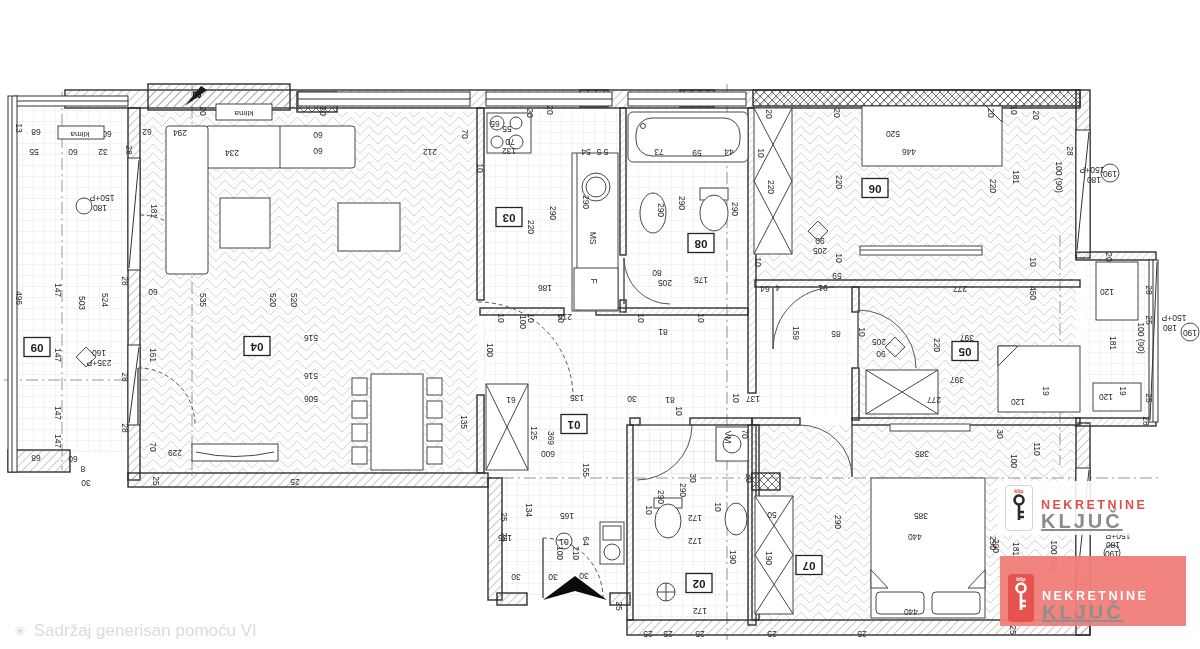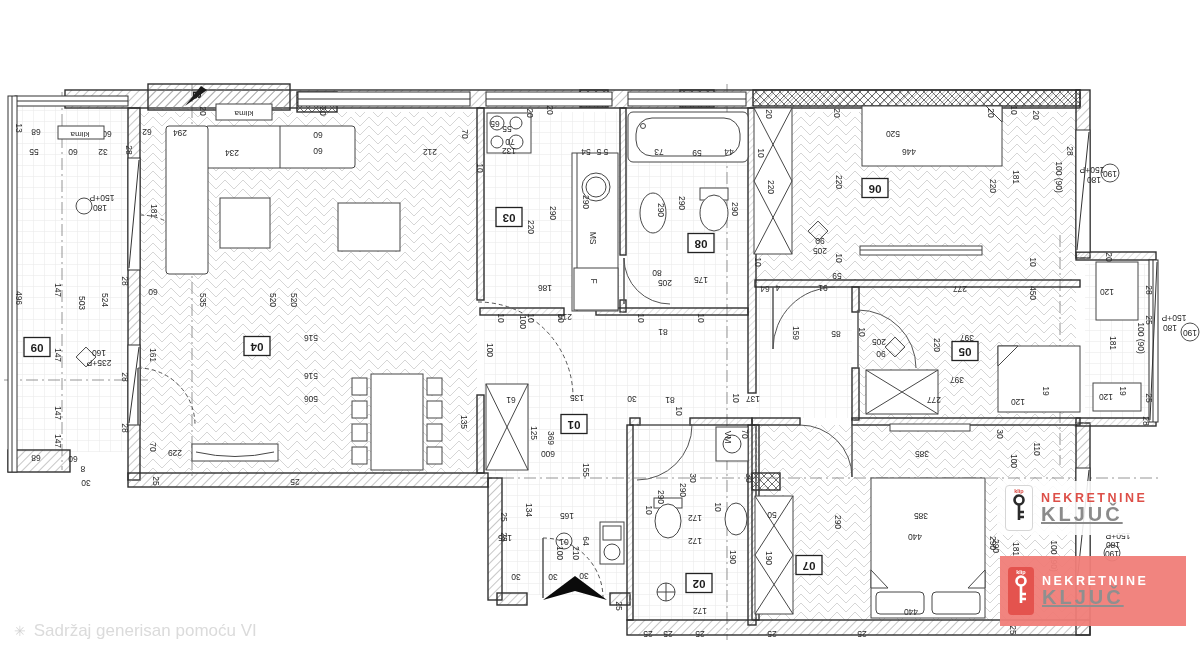--- a/index.html
+++ b/index.html
@@ -4,21 +4,21 @@
 <style>
   html,body{margin:0;padding:0;background:#fff;width:1200px;height:649px;overflow:hidden;
     font-family:"Liberation Sans",sans-serif;}
   #stage{position:relative;width:1200px;height:649px;background:#fff;}
   svg text.dim{font-family:"Liberation Sans",sans-serif;font-size:8.5px;fill:#2a2a2a;
     text-anchor:middle;dominant-baseline:middle;}
   svg text.roomnum{font-family:"Liberation Sans",sans-serif;font-size:11.5px;font-weight:bold;
     fill:#1d1d1d;text-anchor:middle;dominant-baseline:middle;}
   svg text.equip{font-family:"Liberation Sans",sans-serif;font-size:8px;fill:#2a2a2a;
     text-anchor:middle;dominant-baseline:middle;}
-  .wm{position:absolute;display:flex;align-items:center;gap:8px;padding:4px 10px 4px 8px;z-index:5;}
+  .wm{position:absolute;display:flex;align-items:flex-end;gap:8px;padding:4px 10px 4px 8px;z-index:5;}
   .wm-light{background:rgba(255,255,255,.88);}
   .wm-solid{background:rgba(240,125,120,.95);}
   .badge{width:26px;border-radius:4px;display:flex;flex-direction:column;align-items:center;
     justify-content:flex-start;padding:2px 0;}
   .wm-light .badge{background:#fff;border:1px solid #d6d6d6;height:40px;}
   .wm-solid .badge{background:#e4534e;height:44px;}
   .badge-top{font-size:5.5px;font-weight:bold;line-height:6px;}
   .wm-light .badge-top{color:#d8453f;}
   .wm-solid .badge-top{color:#ffffff;}
   .wm-text{display:flex;flex-direction:column;line-height:1;}

